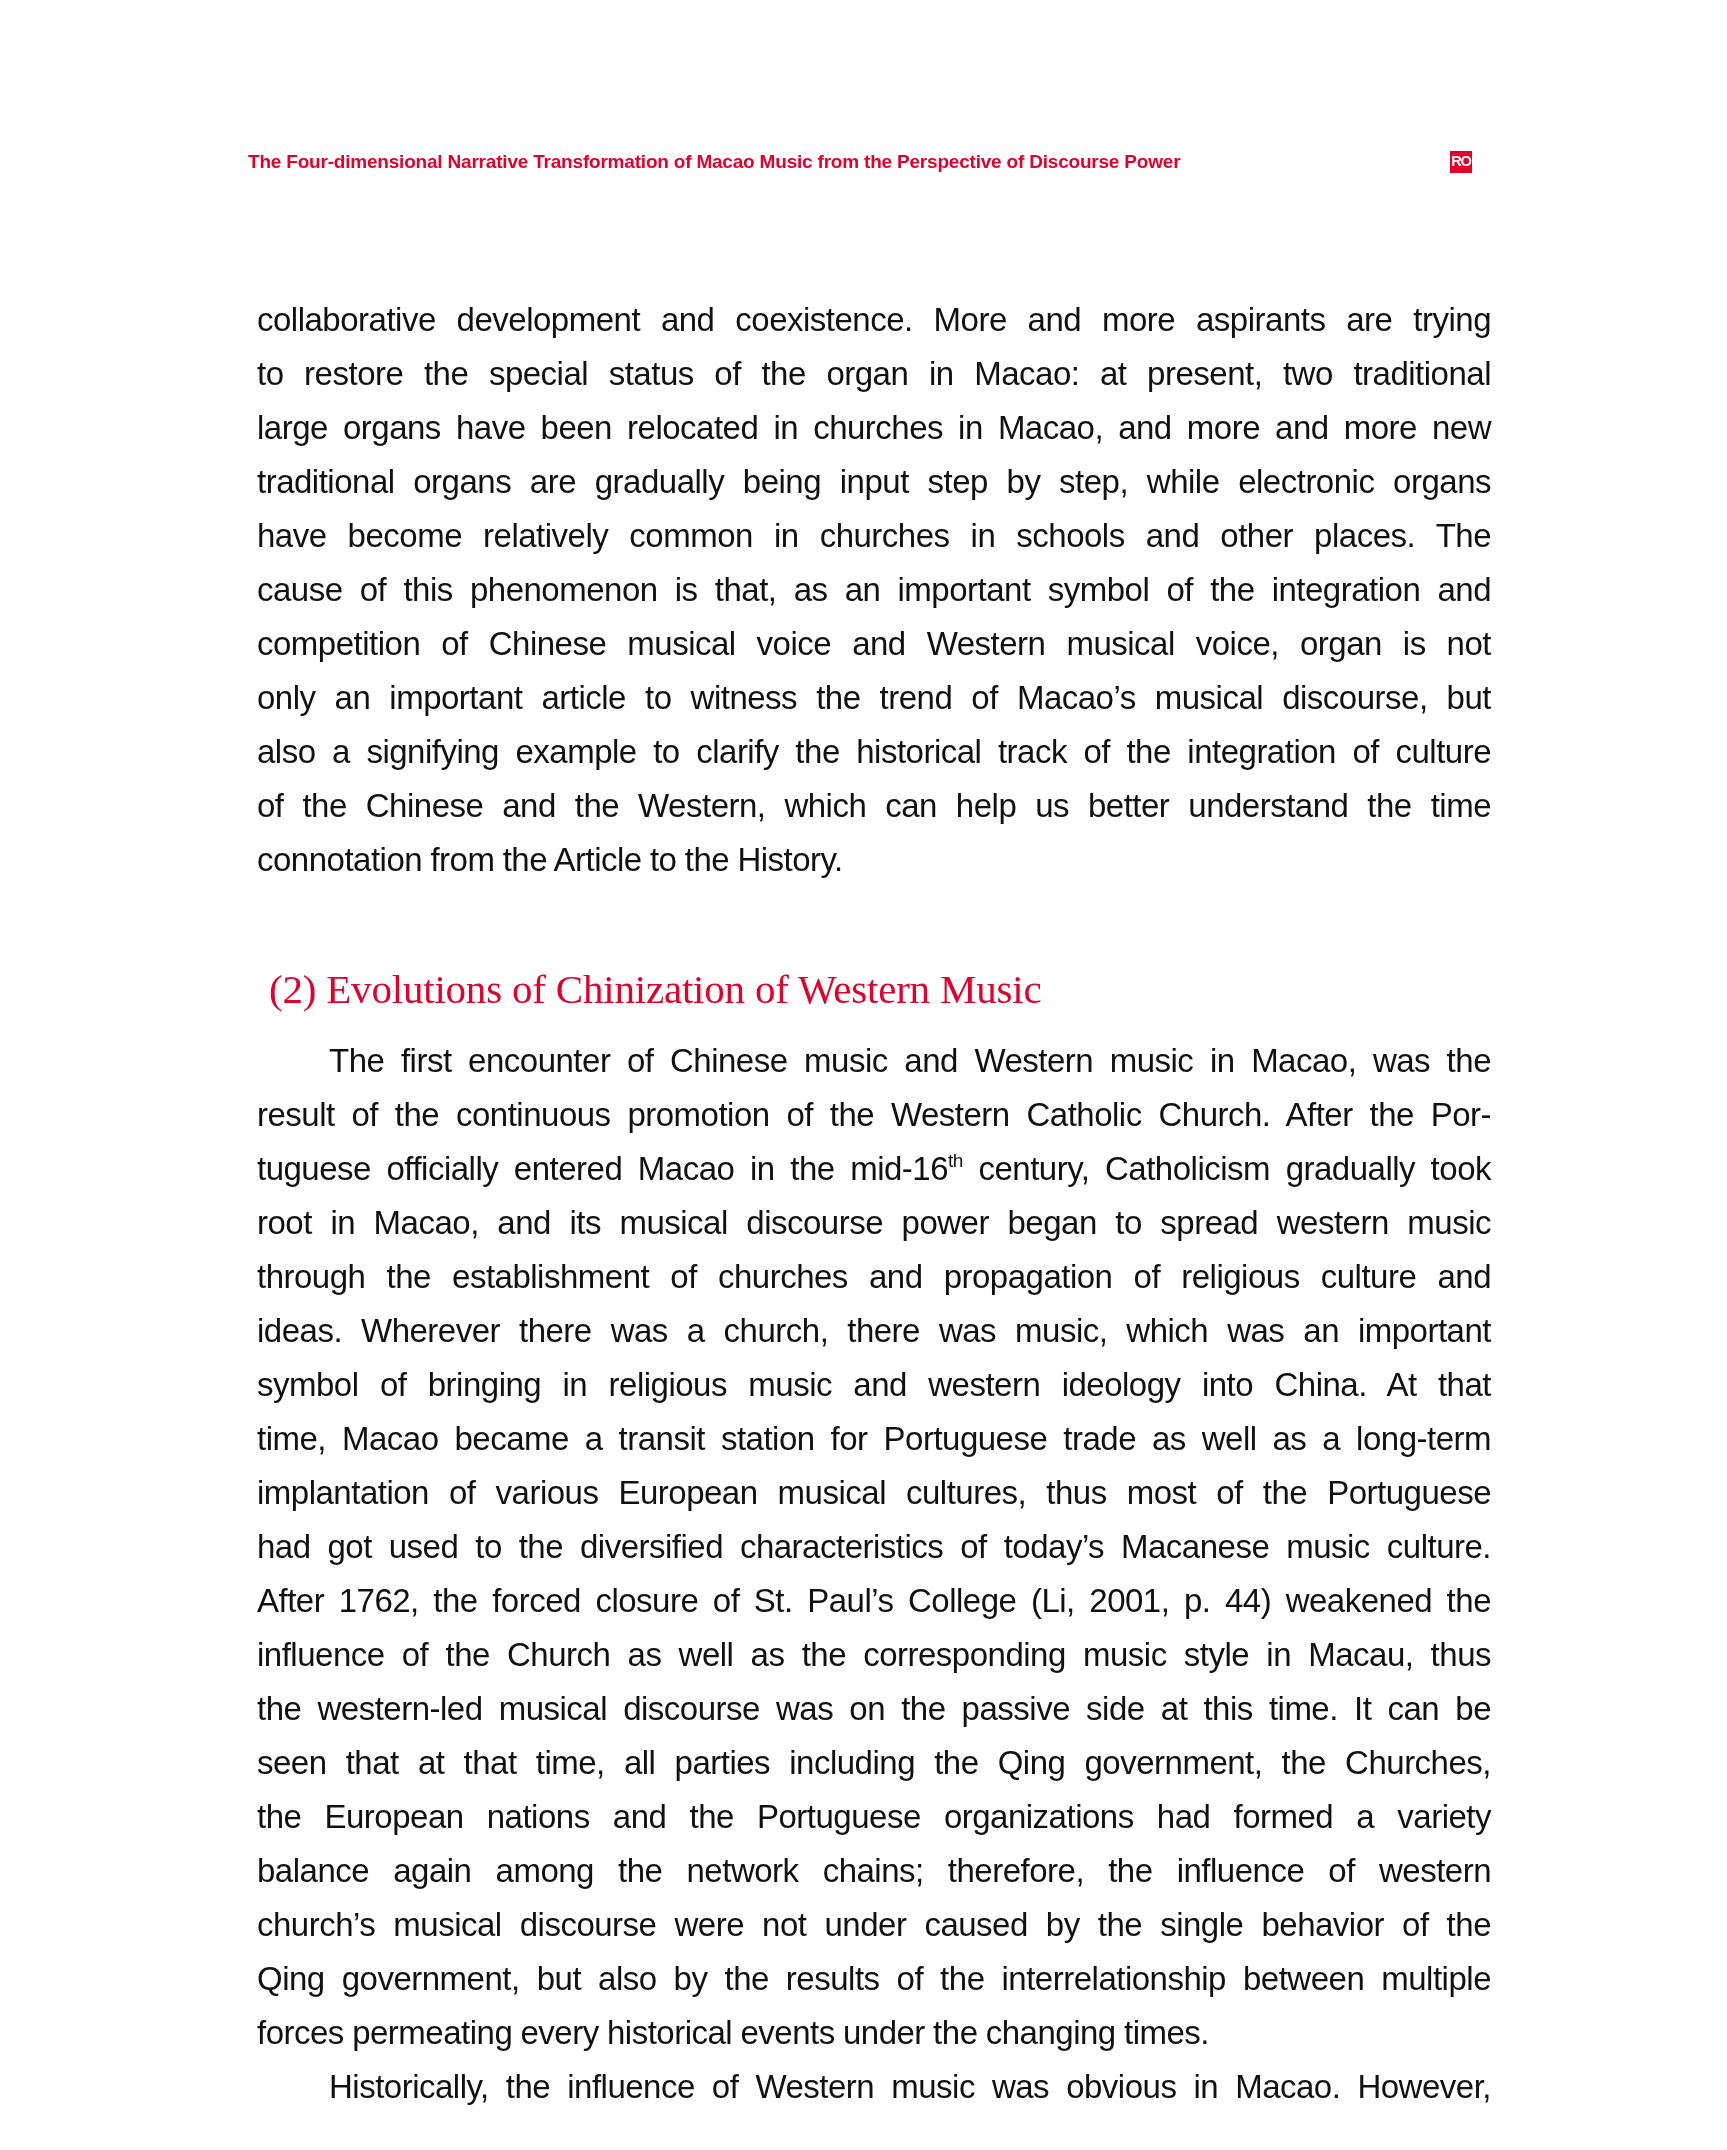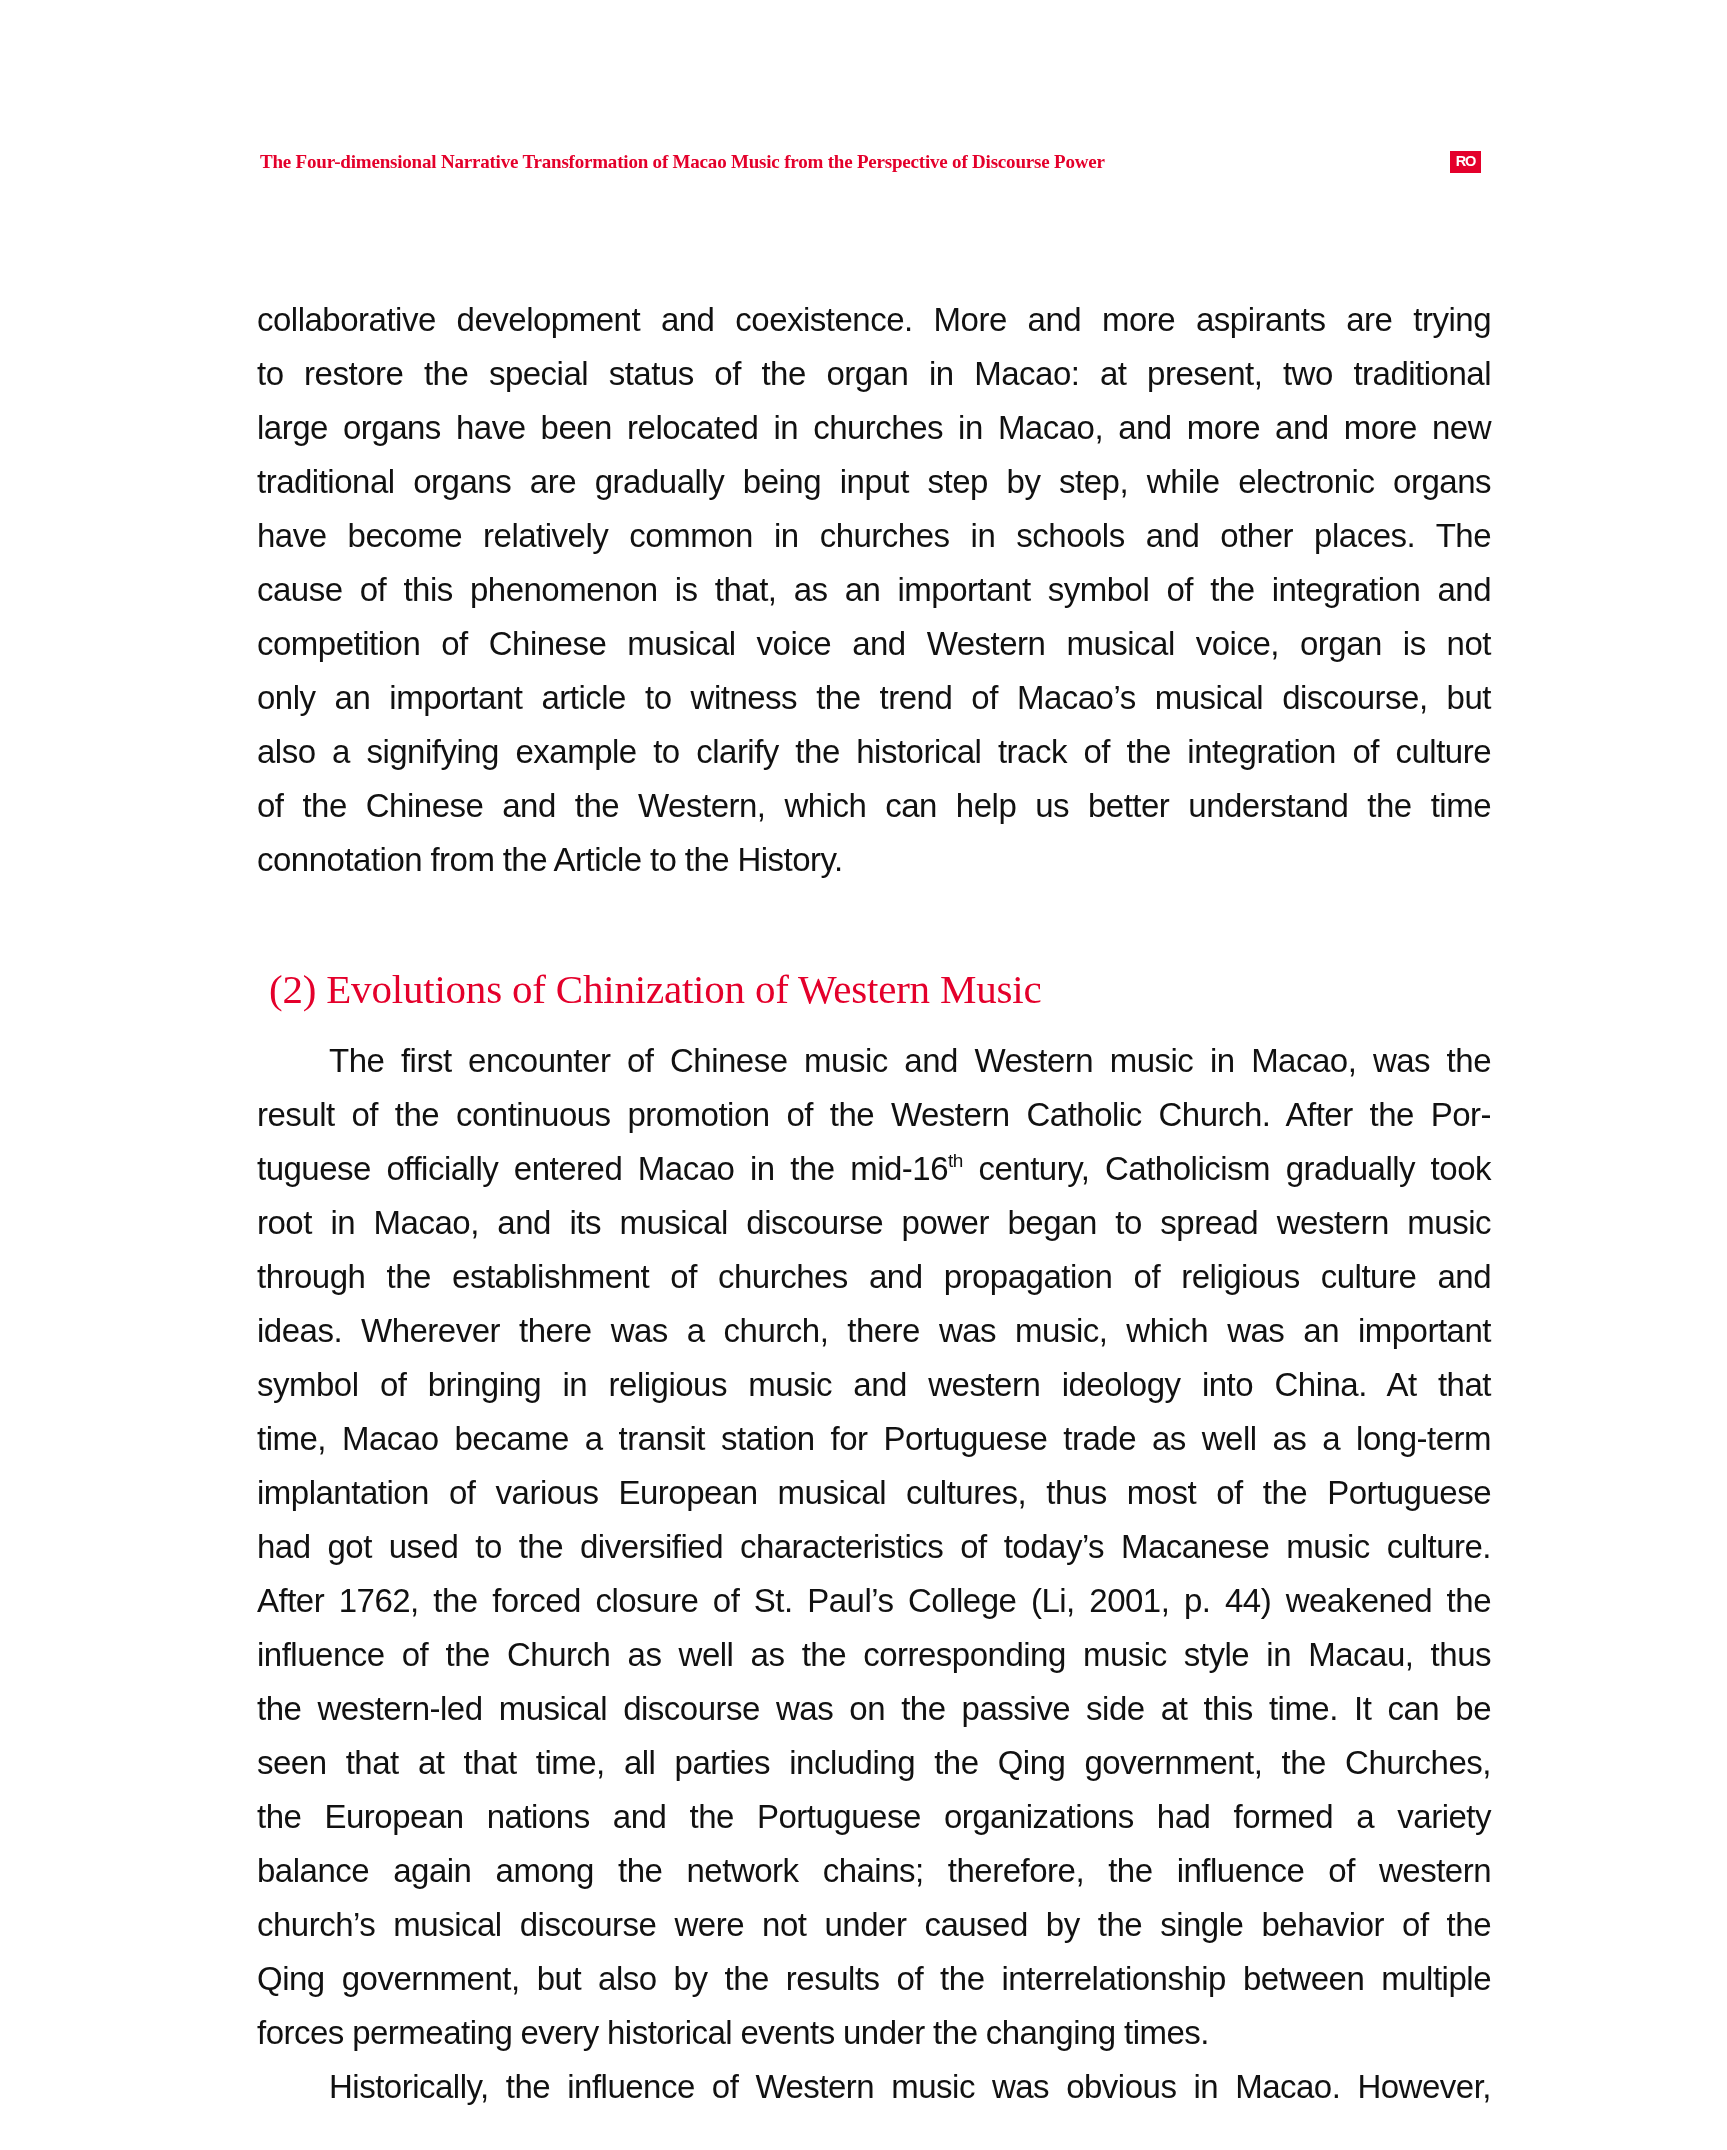--- a/index.html
+++ b/index.html
@@ -1,24 +1,24 @@
 <!DOCTYPE html>
 <html style="font-size:6.9px"><head>
   <meta charset="utf-8">
   <style>
     html, body { margin: 0; padding: 0; background: #ffffff; }
     body { width: 1727px; height: 2439px; position: relative; overflow: hidden; }
     .page { position: absolute; left: 0; top: 0; width: 1727px; height: 2439px; background: #ffffff; }
     .running-header {
-      position: absolute; left: 260px; top: 151px; width: 1204px;
-      font-family: Liberation Serif, serif; font-weight: bold;
+      position: absolute; left: 248px; top: 151px; width: 1204px;
+      font-family: Liberation Sans, sans-serif; font-weight: bold;
       font-size: 19px; color: #E4002B; letter-spacing: -0.2px; white-space: nowrap;
     }
     .logo {
-      position: absolute; left: 1450px; top: 151px; width: 31px; height: 21.5px;
+      position: absolute; left: 1450px; top: 151px; width: 22px; height: 21.5px;
       background: #E4002B; color: #ffffff;
       font-family: "Liberation Sans", sans-serif; font-weight: bold; font-size: 14.6px;
       line-height: 21.5px; text-align: center; letter-spacing: -1.3px;
     }
     .body-text {
       position: absolute; left: 257px; width: 1234px;
       font-family: "Liberation Sans", sans-serif; font-size: 33px;
       line-height: 54px; color: #111111; text-align: justify;
       letter-spacing: -0.5px; word-spacing: -0.4px;
     }

